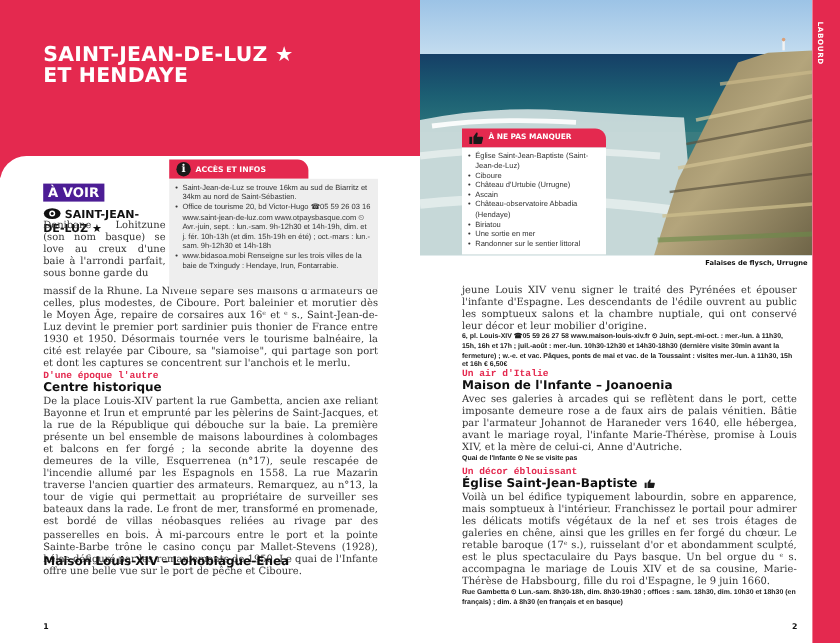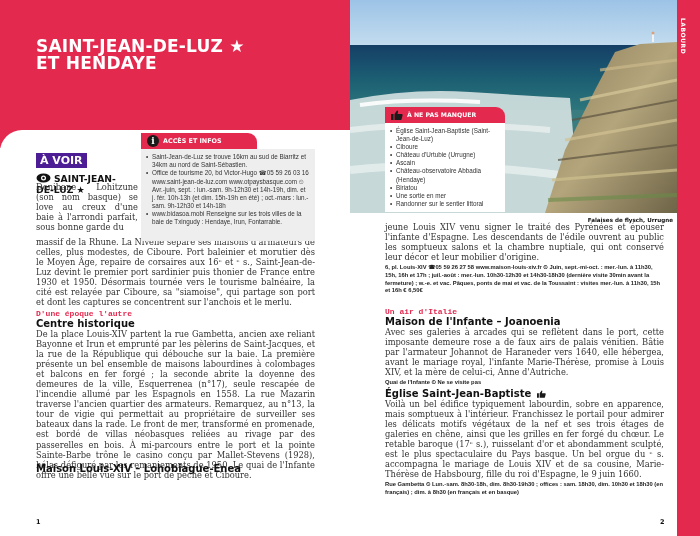--- a/index.html
+++ b/index.html
@@ -171,33 +171,34 @@
         <li>Randonner sur le sentier littoral</li>
       </ul>
     </div>
   </div>
 
   <div class="photo-caption">Falaises de flysch, Urrugne</div>
 
   <div class="side-tab"></div>
   <div class="side-tab-label">LABOURD</div>
 
-  <div class="block" style="left:35px; top:222px; width:279px;">
+  <div class="block" style="left:35px; top:236px; width:279px;">
     <p class="body-text">jeune Louis XIV venu signer le traité des Pyrénées et épouser l'infante d'Espagne. Les descendants de l'édile ouvrent au public les somptueux salons et la chambre nuptiale, qui ont conservé leur décor et leur mobilier d'origine.</p>
     <p class="practical" style="margin-top:2px;">6, pl. Louis-XIV ☎05 59 26 27 58 www.maison-louis-xiv.fr ⏲ Juin, sept.-mi-oct. : mer.-lun. à 11h30, 15h, 16h et 17h ; juil.-août : mer.-lun. 10h30-12h30 et 14h30-18h30 (dernière visite 30min avant la fermeture) ; w.-e. et vac. Pâques, ponts de mai et vac. de la Toussaint : visites mer.-lun. à 11h30, 15h et 16h € 6,50€</p>
   </div>
 
   <div class="block" style="left:35px; top:307px; width:279px;">
     <div class="sub-kicker">Un air d'Italie</div>
     <div class="sub-title">Maison de l'Infante – Joanoenia</div>
     <p class="body-text">Avec ses galeries à arcades qui se reflètent dans le port, cette imposante demeure rose a de faux airs de palais vénitien. Bâtie par l'armateur Johannot de Haraneder vers 1640, elle hébergea, avant le mariage royal, l'infante Marie-Thérèse, promise à Louis XIV, et la mère de celui-ci, Anne d'Autriche.</p>
     <p class="practical" style="margin-top:2px;">Quai de l'Infante ⏲ Ne se visite pas</p>
   </div>
 
   <div class="block" style="left:35px; top:389px; width:279px;">
+    <div class="sub-kicker">Un décor éblouissant</div>
     <div class="sub-title">
       <span>Église Saint-Jean-Baptiste</span>
       <svg class="thumb-inline" viewBox="0 0 24 20">
         <rect x="0" y="8" width="5" height="12" fill="#1a1a1a"></rect>
         <path d="M7 8 L12 1 Q15 0 14 4 L13 8 L22 8 Q24 9 23 11 L21 19 Q20 20 18 20 L7 20 Z" fill="#1a1a1a"></path>
       </svg>
     </div>
     <p class="body-text">Voilà un bel édifice typiquement labourdin, sobre en apparence, mais somptueux à l'intérieur. Franchissez le portail pour admirer les délicats motifs végétaux de la nef et ses trois étages de galeries en chêne, ainsi que les grilles en fer forgé du chœur. Le retable baroque (17ᵉ s.), ruisselant d'or et abondamment sculpté, est le plus spectaculaire du Pays basque. Un bel orgue du ᵉ s. accompagna le mariage de Louis XIV et de sa cousine, Marie-Thérèse de Habsbourg, fille du roi d'Espagne, le 9 juin 1660.</p>
     <p class="practical" style="margin-top:2px;">Rue Gambetta ⏲ Lun.-sam. 8h30-18h, dim. 8h30-19h30 ; offices : sam. 18h30, dim. 10h30 et 18h30 (en français) ; dim. à 8h30 (en français et en basque)</p>
   </div>

